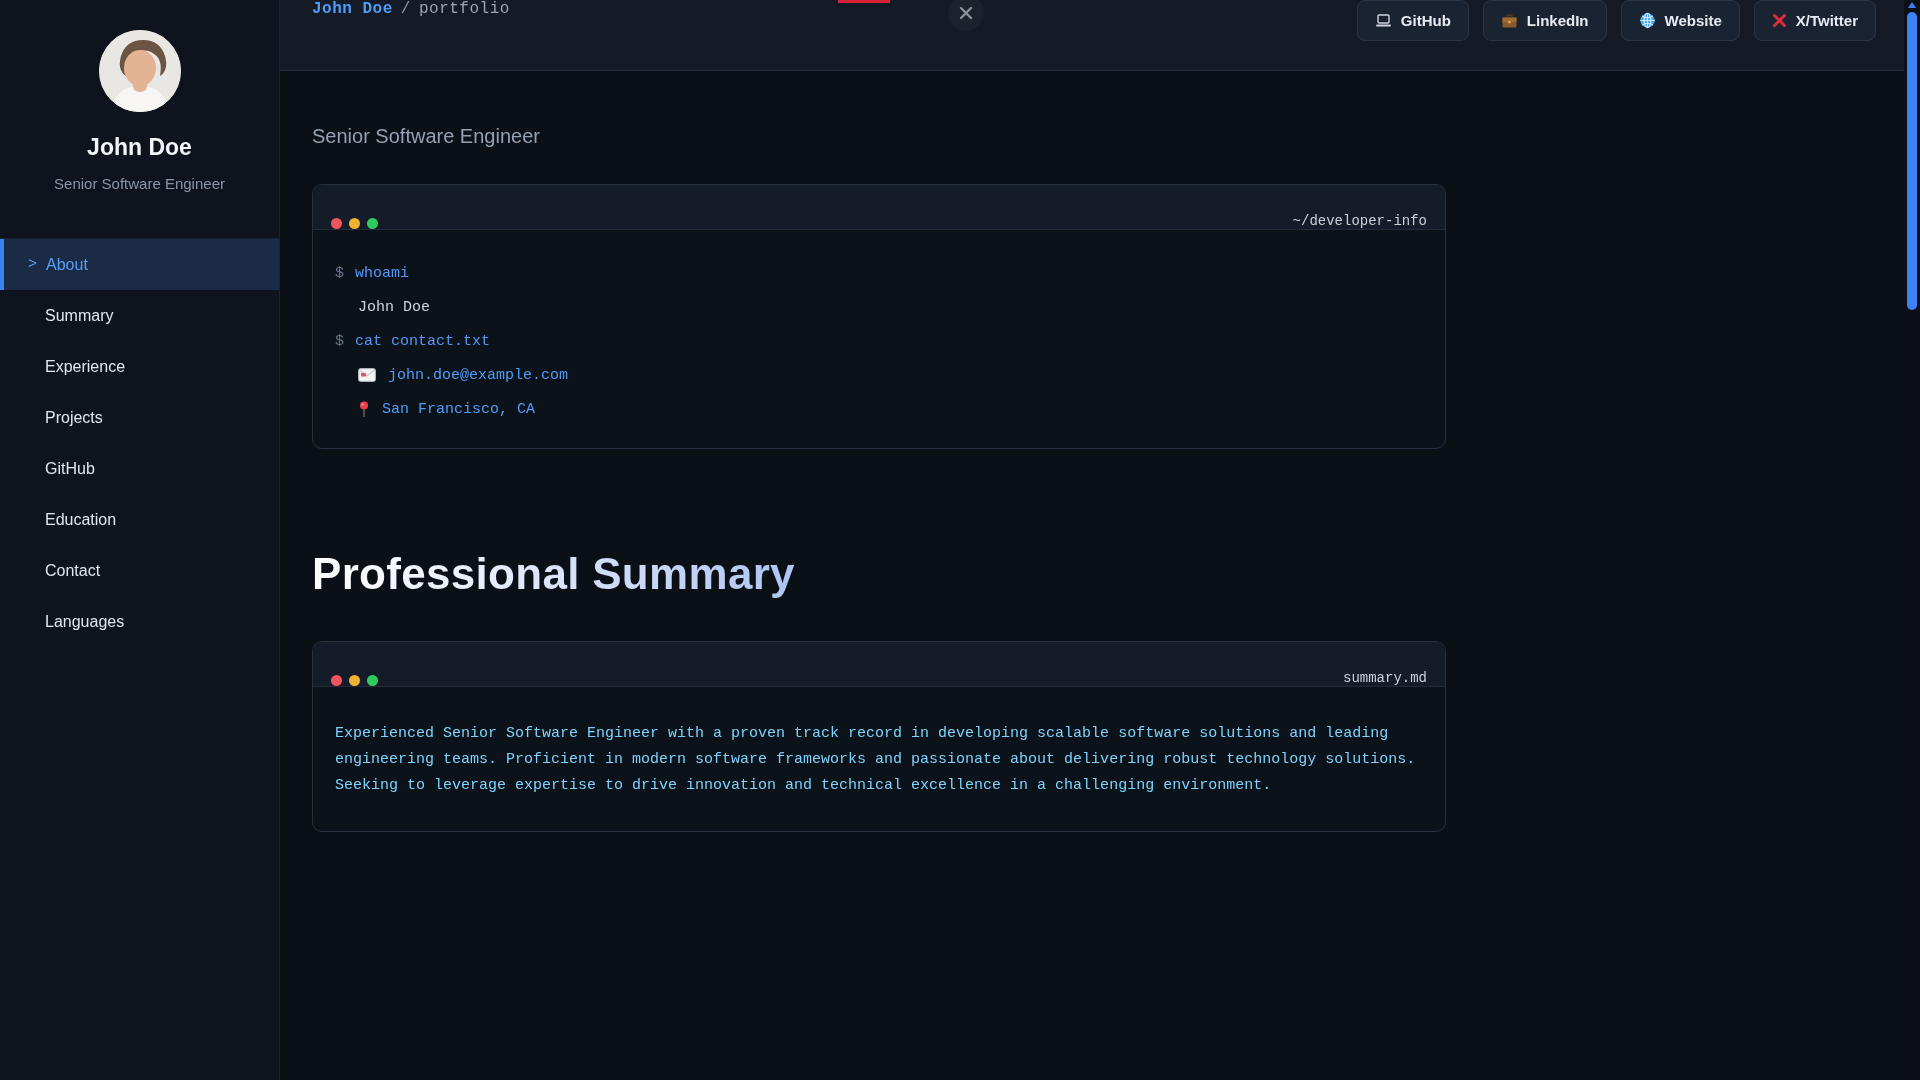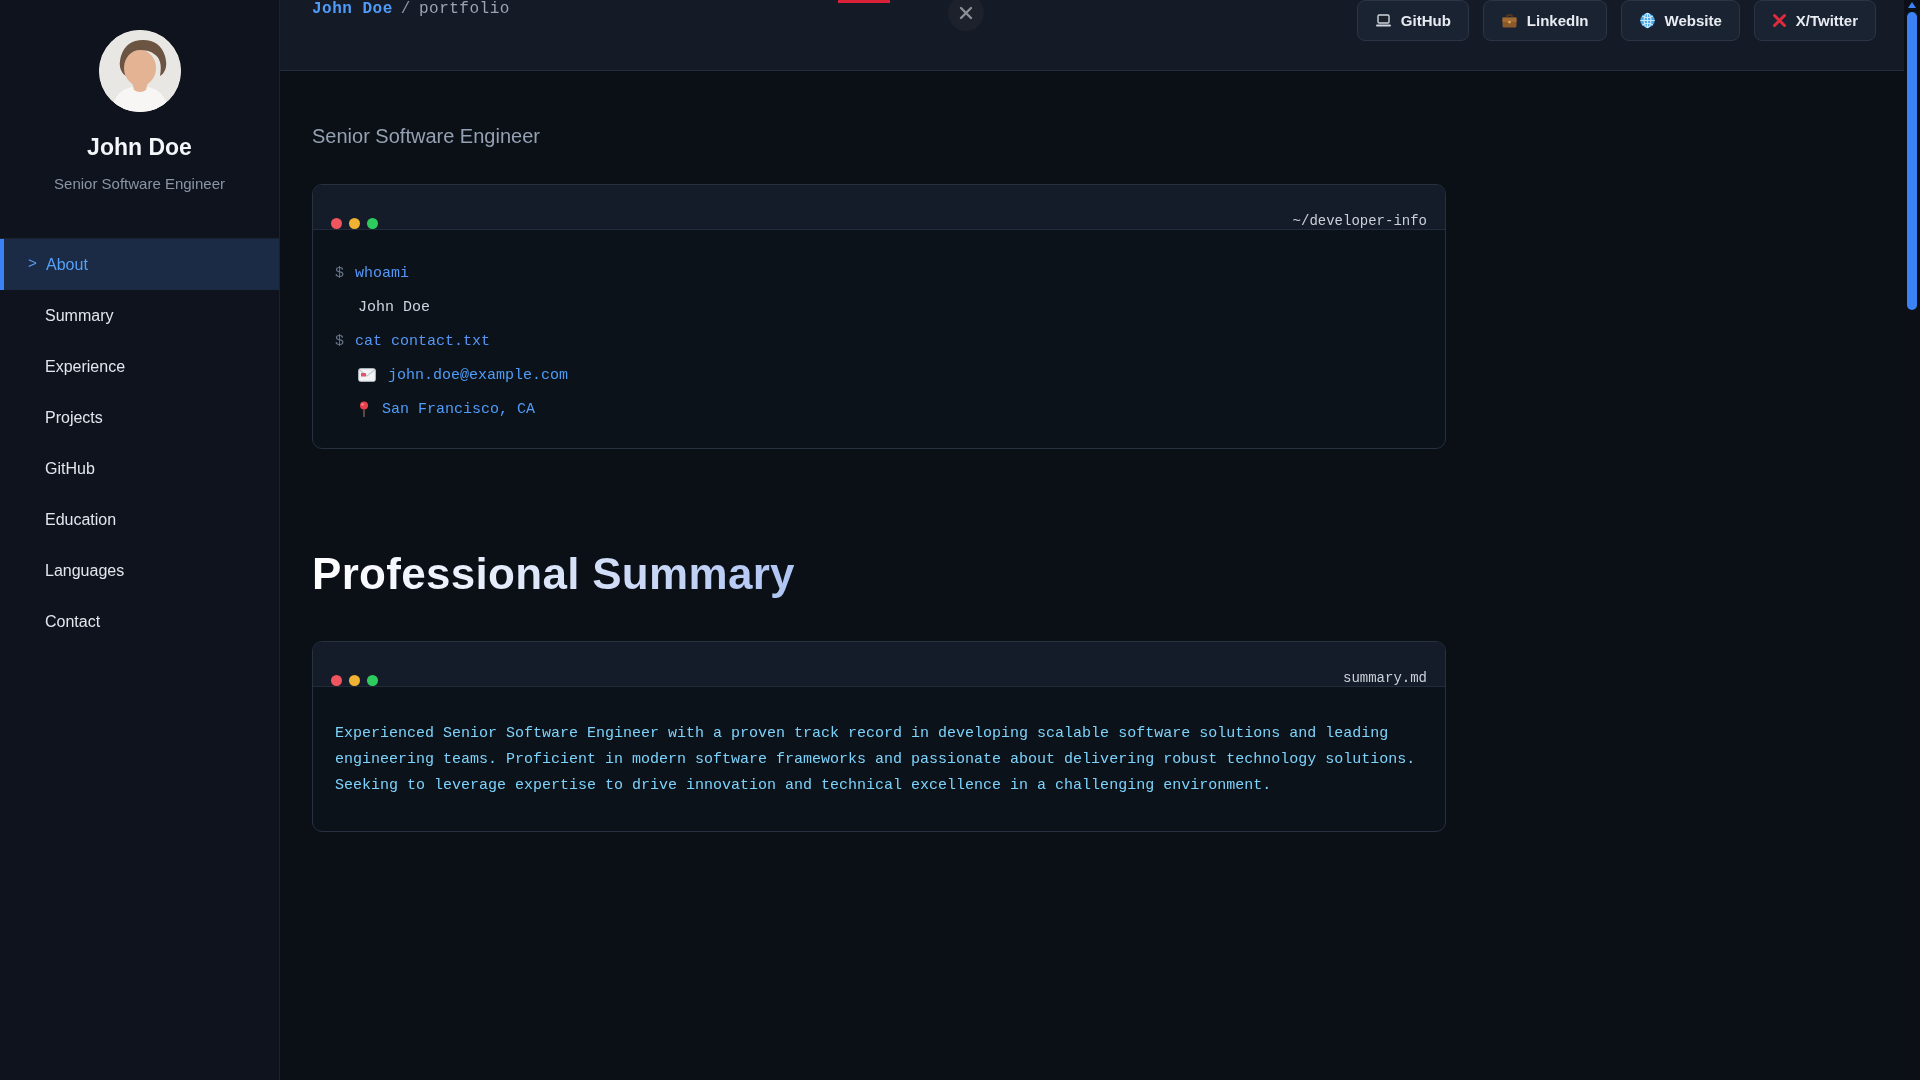--- a/index.html
+++ b/index.html
@@ -152,24 +152,24 @@
         <div class="nav-item">
           <span>Projects</span>
         </div>
         <div class="nav-item">
           <span>GitHub</span>
         </div>
         <div class="nav-item">
           <span>Education</span>
         </div>
         <div class="nav-item">
+          <span>Contact</span>
+        </div>
+        <div class="nav-item">
           <span>Languages</span>
-        </div>
-        <div class="nav-item">
-          <span>Contact</span>
         </div>
       </nav>
   </aside>
 
   <div class="main">
 
     <header class="topbar">
       <div class="breadcrumb">
         <span class="bc-name">John Doe</span><span class="bc-sep">/</span><span class="bc-page">portfolio</span>
       </div>

